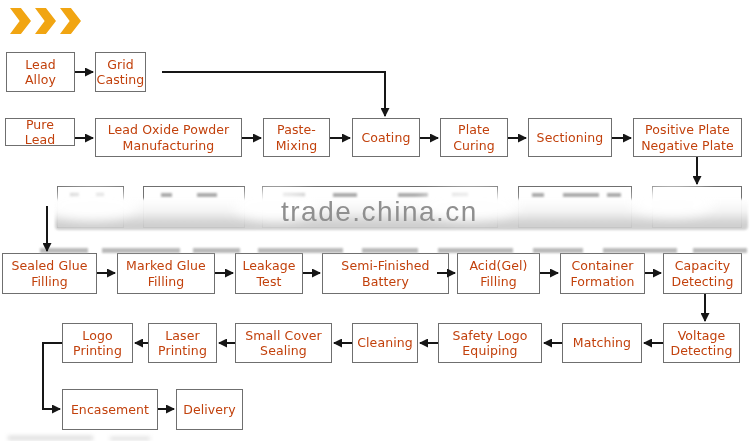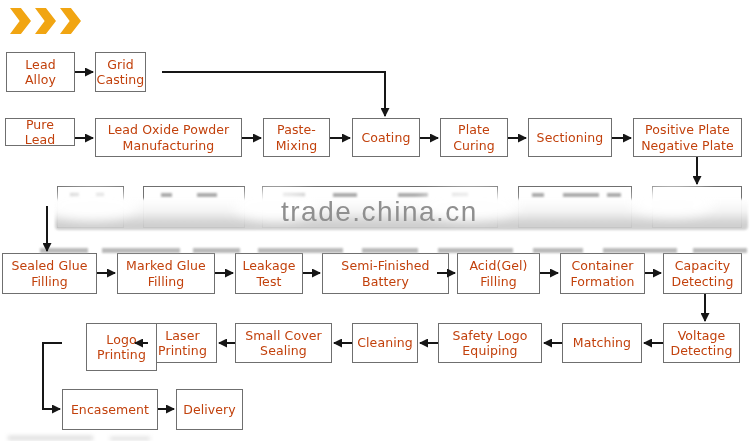--- a/index.html
+++ b/index.html
@@ -120,21 +120,21 @@
   <div class="node" style="left:663px;top:323px;width:77px;height:40px;">Voltage
 Detecting</div>
   <div class="node" style="left:562px;top:323px;width:80px;height:40px;">Matching</div>
   <div class="node" style="left:438px;top:323px;width:104px;height:40px;">Safety Logo
 Equiping</div>
   <div class="node" style="left:352px;top:323px;width:66px;height:40px;">Cleaning</div>
   <div class="node" style="left:235px;top:323px;width:97px;height:40px;">Small Cover
 Sealing</div>
   <div class="node" style="left:148px;top:323px;width:69px;height:40px;">Laser
 Printing</div>
-  <div class="node" style="left:62px;top:323px;width:71px;height:48px;margin-left:24px;">Logo
+  <div class="node" style="left:62px;top:323px;width:71px;height:40px;">Logo
 Printing</div>
 
   <div class="node" style="left:62px;top:389px;width:96px;height:41px;">Encasement</div>
   <div class="node" style="left:176px;top:389px;width:67px;height:41px;">Delivery</div>
 
   <svg class="wires" width="750" height="441">
     <defs>
       <marker id="ah" markerWidth="9" markerHeight="9" refX="8" refY="4.5" orient="auto" markerUnits="userSpaceOnUse">
         <path d="M0,0 L9,4.5 L0,9 Z" fill="#161616"></path>
       </marker>

